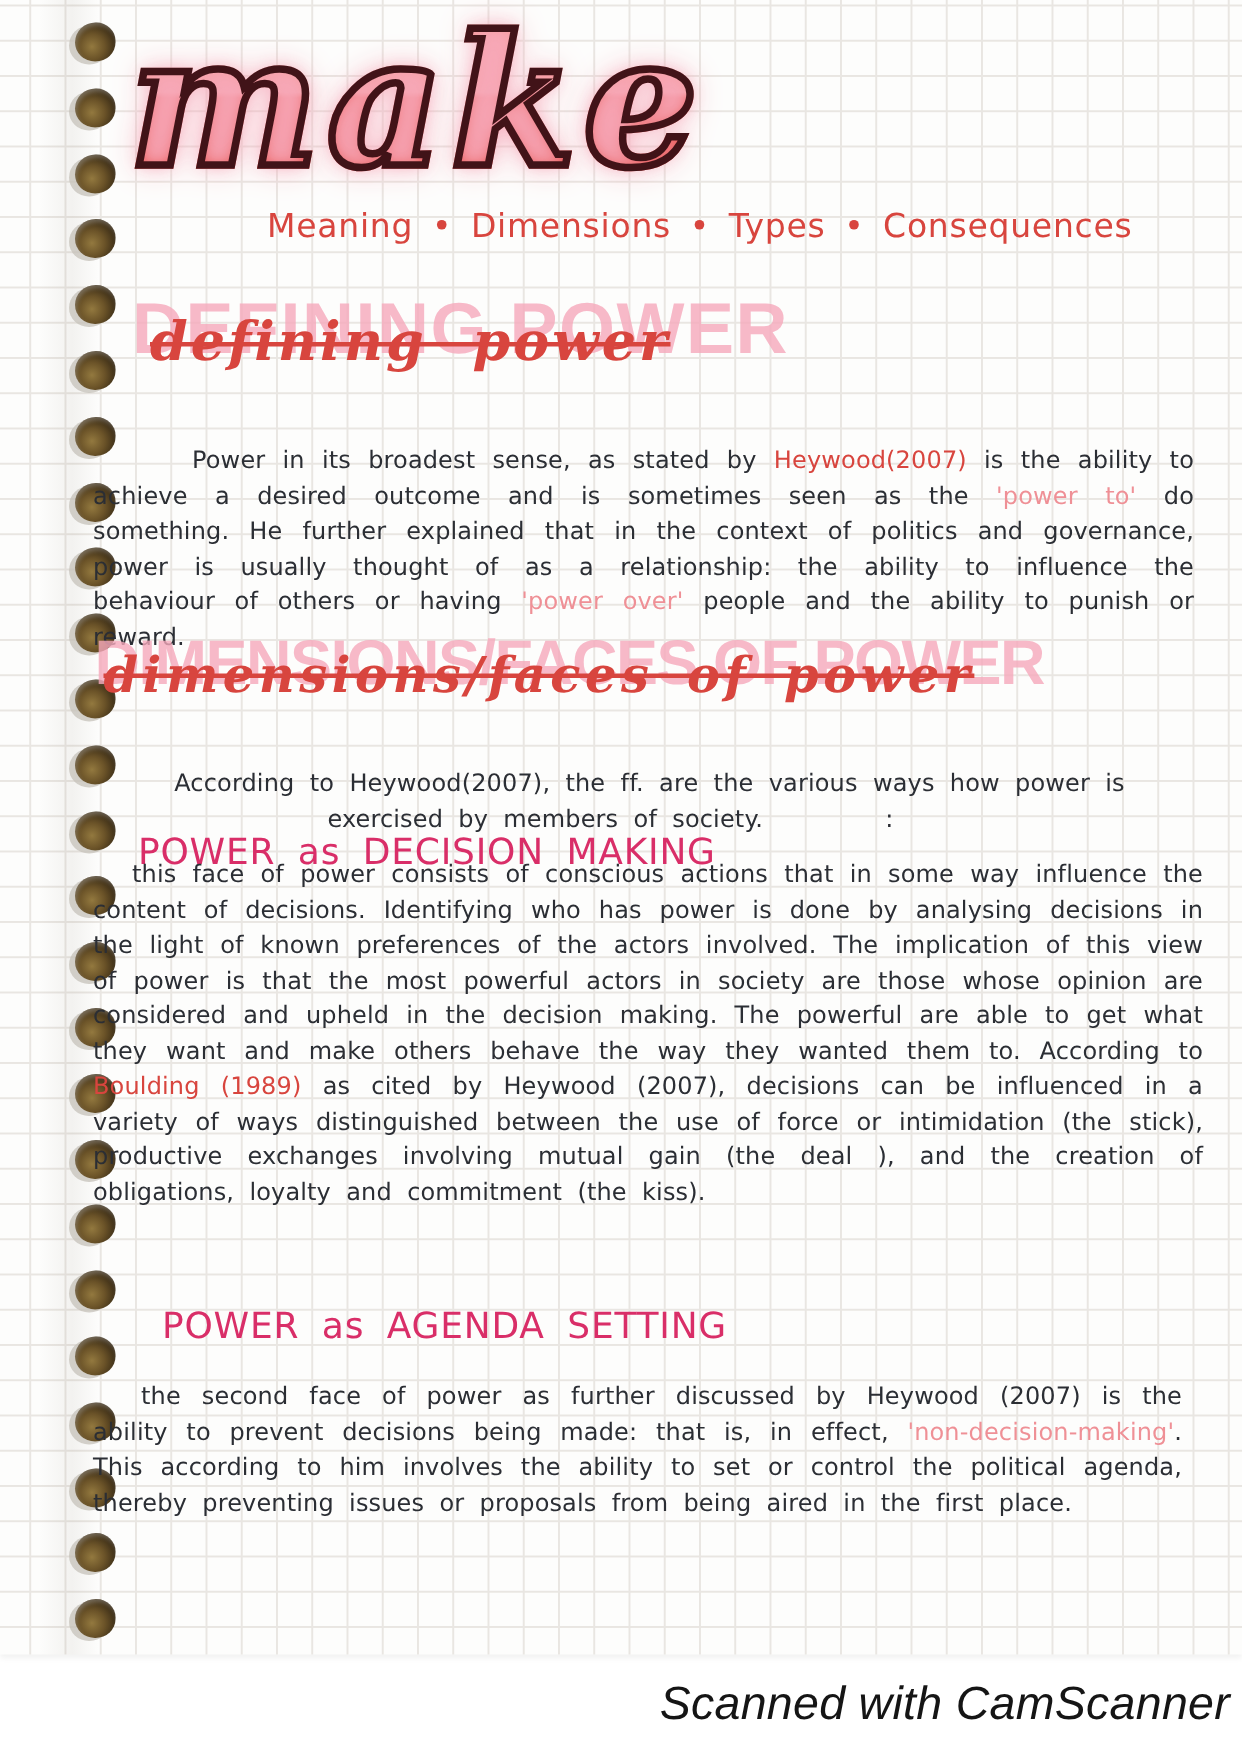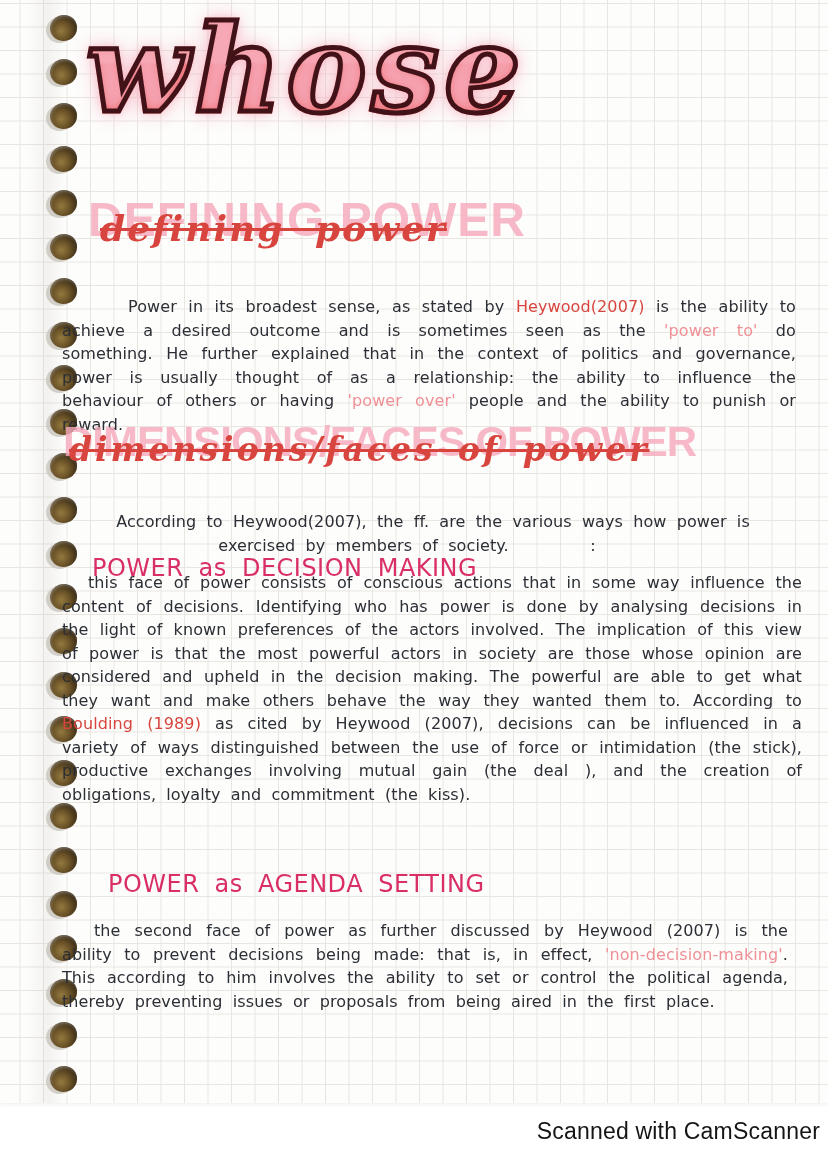--- a/index.html
+++ b/index.html
@@ -79,22 +79,22 @@
   #p-decision{left:62px;top:555px;width:740px;text-indent:26px;}
   #p-agenda{left:62px;top:903px;width:726px;text-indent:32px;}
   .subheading{
     position:absolute;font-size:24px;font-weight:normal;color:var(--heading_magenta);
     letter-spacing:0.5px;word-spacing:7px;white-space:nowrap;
   }
   #sh-decision{left:92px;top:554px;}
   #sh-agenda{left:92px;top:870px;margin-left:16px;}
   .watermark{
     position:absolute;top:1118px;right:8px;
-    font-family:"Liberation Sans", sans-serif;font-size:23px;font-weight:500;
-    color:var(--watermark);letter-spacing:0.2px;
+    font-family:"Liberation Sans", sans-serif;font-size:31px;font-weight:500;
+    color:var(--watermark);letter-spacing:0.2px;font-style:italic;
   }
 </style>
 </head>
 <body>
 
 <div class="page">
   <div class="paper"></div>
   <div class="left-shade"></div>
   <div class="holes">
       <div class="hole" style="top: 15px;"></div>
@@ -117,21 +117,22 @@
       <div class="hole" style="top: 759.6px;"></div>
       <div class="hole" style="top: 803.4px;"></div>
       <div class="hole" style="top: 847.2px;"></div>
       <div class="hole" style="top: 891px;"></div>
       <div class="hole" style="top: 934.8px;"></div>
       <div class="hole" style="top: 978.6px;"></div>
       <div class="hole" style="top: 1022.4px;"></div>
       <div class="hole" style="top: 1066.2px;"></div>
     </div>
 
-  <div class="big-title">whose</div>
+  <div class="big-title">make</div>
+  <div class="subtitle">Meaning • Dimensions • Types • Consequences</div>
 
   <div>
       <div class="script-heading" id="h-defining">
         <span class="block">DEFINING POWER</span>
         <span class="script">defining power</span>
       </div>
       <p class="para" id="p-defining"><span class="ink">Power in its broadest sense, as stated by </span><span class="red">Heywood(2007)</span><span class="ink"> is the ability to achieve a desired outcome and is sometimes seen as the </span><span class="pink">'power to'</span><span class="ink"> do something. He further explained that in the context of politics and governance, power is usually thought of as a relationship: the ability to influence the behaviour of others or having </span><span class="pink">'power over'</span><span class="ink"> people and the ability to punish or reward.</span></p>
       <div class="script-heading" id="h-dimensions">
         <span class="block">DIMENSIONS/FACES OF POWER</span>
         <span class="script">dimensions/faces of power</span>

